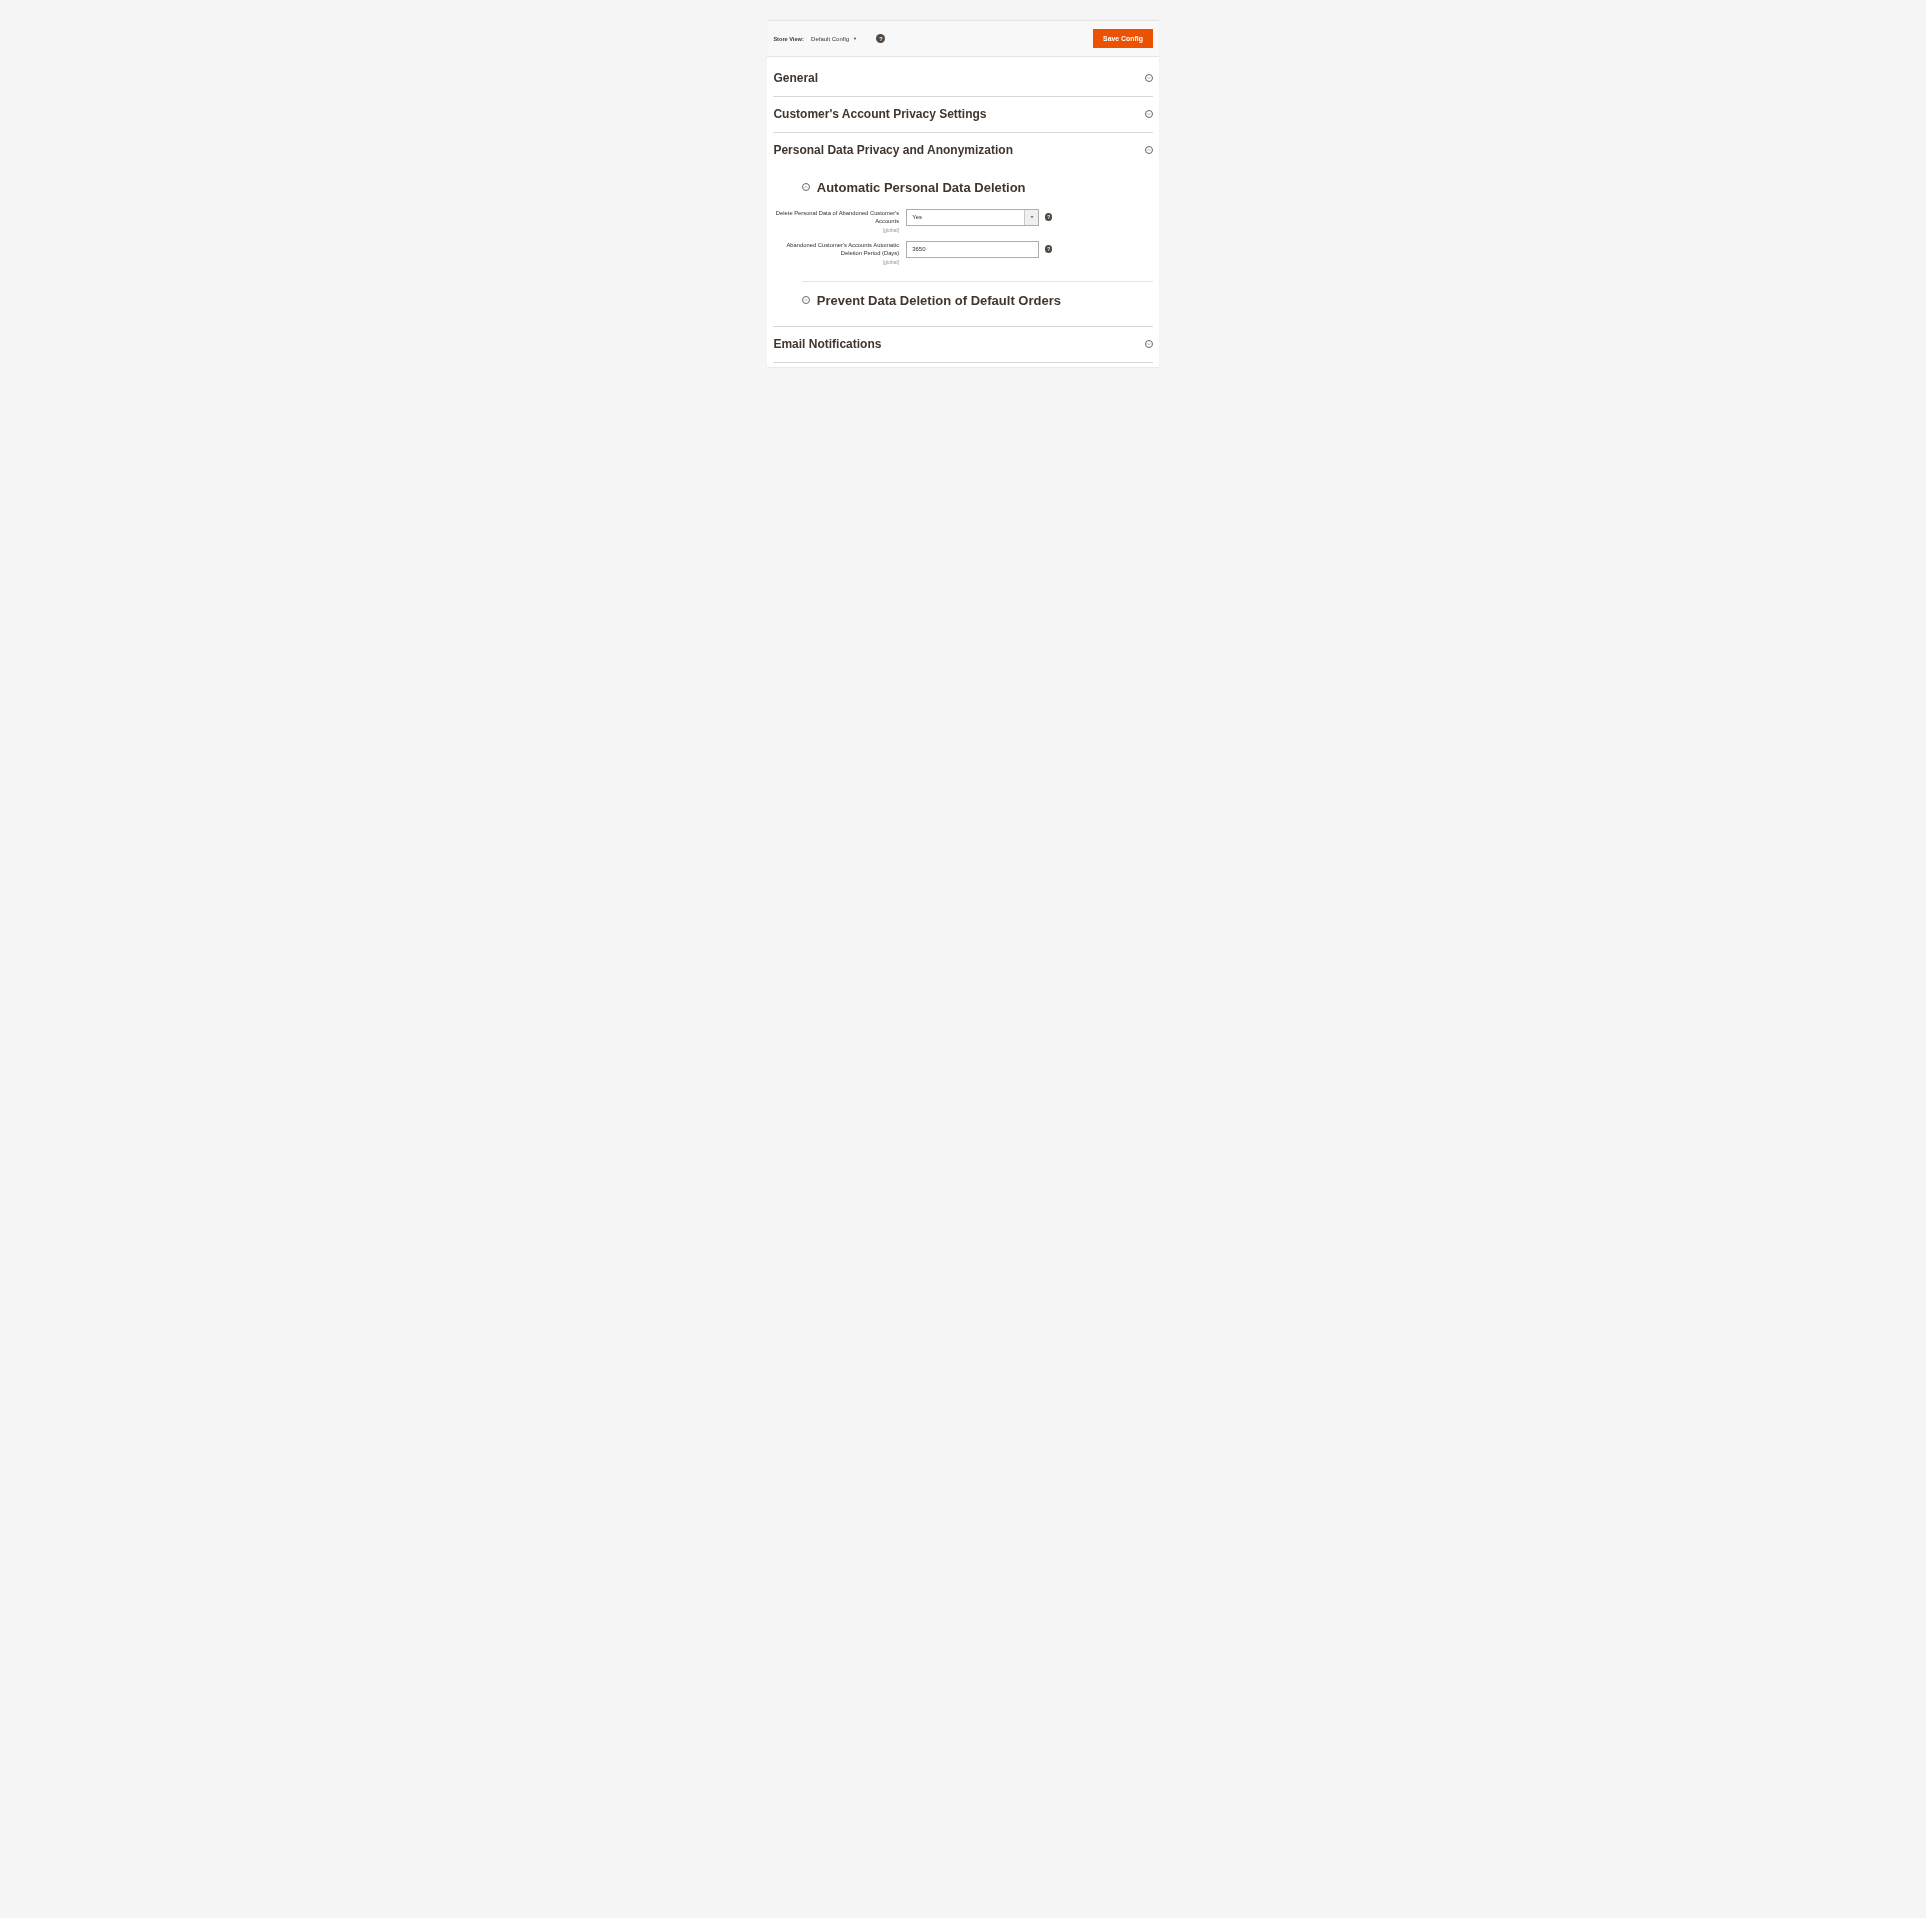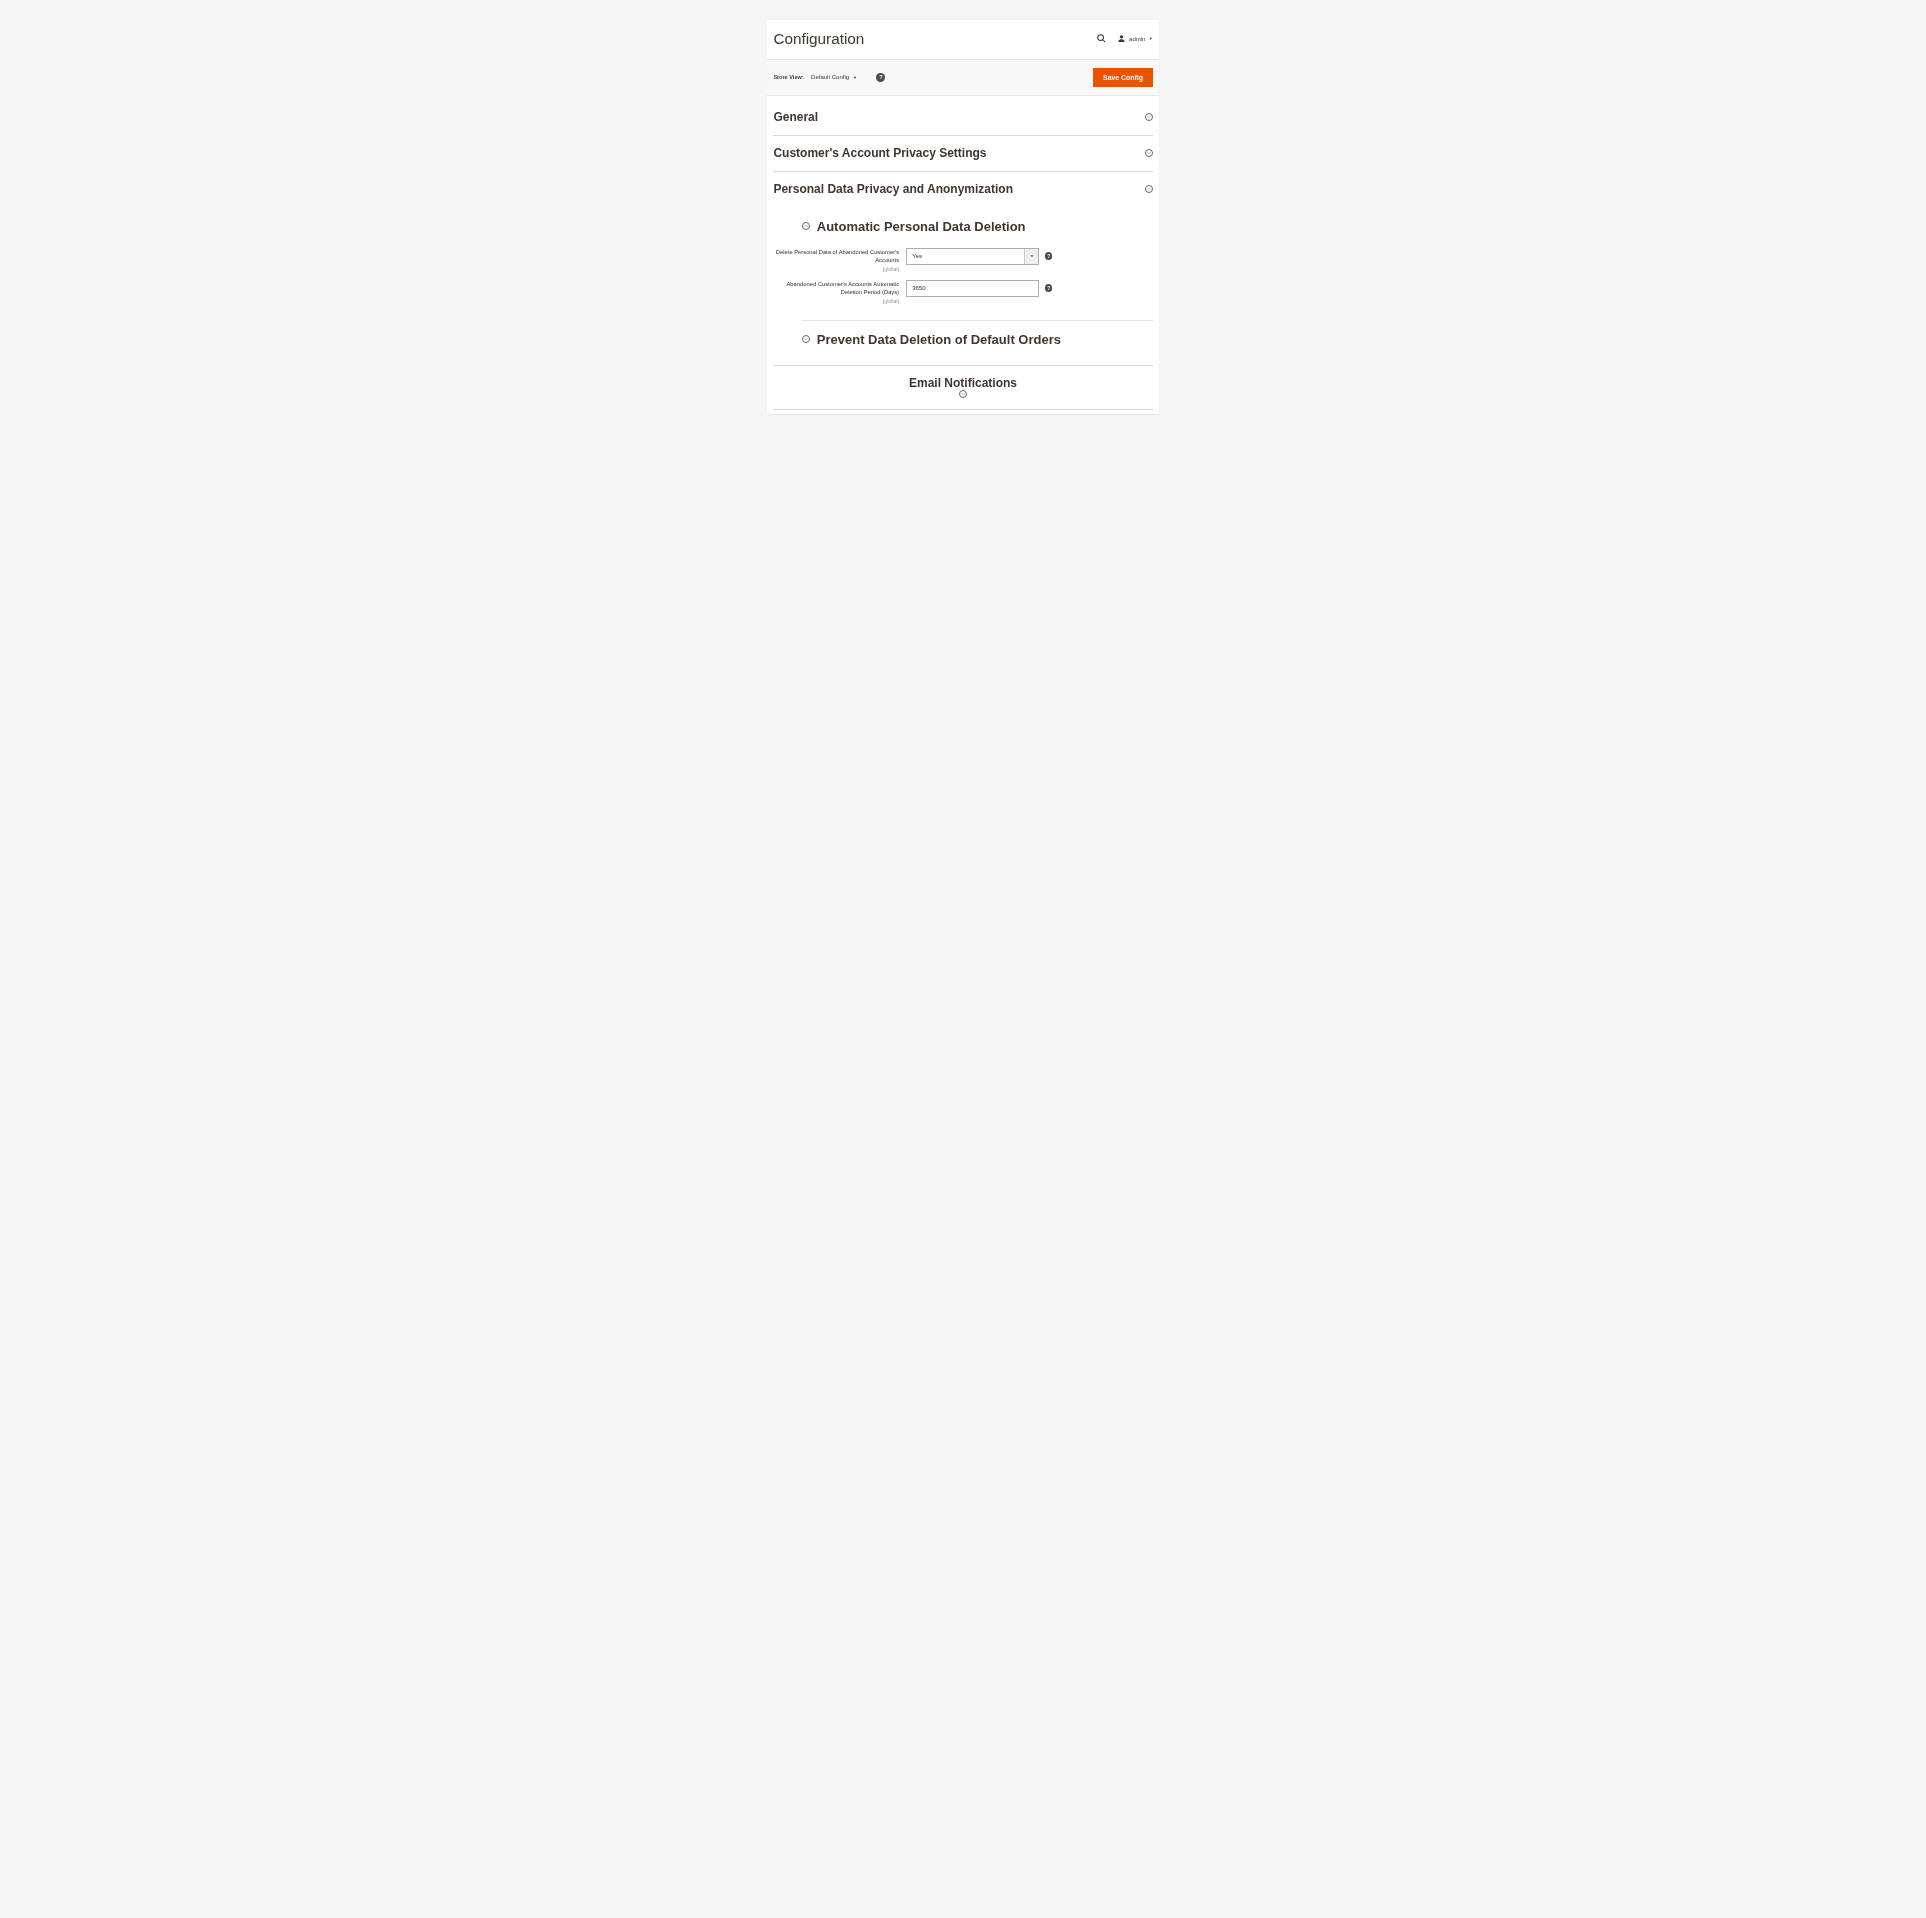--- a/index.html
+++ b/index.html
@@ -127,46 +127,28 @@
     padding: 0 4.8px; font-size:6px; color:#303030;
     background:#fff;
   }
 
   .sub-divider {
     border:none; border-top:0.4px solid #e3e3e3;
     margin: 3.2px 0 0 29px;
   }
   .sub-row.collapsed { padding-top:10.5px; padding-bottom:13.7px; }
 
-  .section-row.last { border-bottom:0.4px solid #d6d6d6;flex-direction:column; }
+  .section-row.last { border-bottom:0.4px solid #d6d6d6; }
   .bottom-space { height:4.8px; }
 </style>
 </head>
 <body>
 
 <div class="panel">
 
-  <div class="page-header">
-    <h1 class="page-title">Configuration</h1>
-    <div class="header-actions">
-      <span class="search-icon">
-        <svg viewBox="0 0 24 24" fill="none" stroke="#41362f" stroke-width="2.4">
-            <circle cx="10.5" cy="10.5" r="6.5"></circle>
-            <line x1="16" y1="16" x2="21" y2="21"></line>
-          </svg>
-      </span>
-      <div class="user-block">
-        <svg class="person" viewBox="0 0 24 24">
-            <path fill="#41362f" d="M12 12c2.5 0 4.5-2 4.5-4.5S14.5 3 12 3 7.5 5 7.5 7.5 9.5 12 12 12zm0 2c-3.5 0-8 1.6-8 5.2V21h16v-1.8c0-3.6-4.5-5.2-8-5.2z"></path>
-          </svg>
-        <span class="uname">admin</span>
-        <span class="caret">▼</span>
-      </div>
-    </div>
-  </div>
 
   <div class="toolbar">
     <div class="scope-group">
       <span class="scope-label">Store View:</span>
       <span class="scope-select">
         <span>Default Config</span>
         <span class="caret">▼</span>
       </span>
       <span style="width:4.8px"></span>
       <span class="help-dot">?</span>

